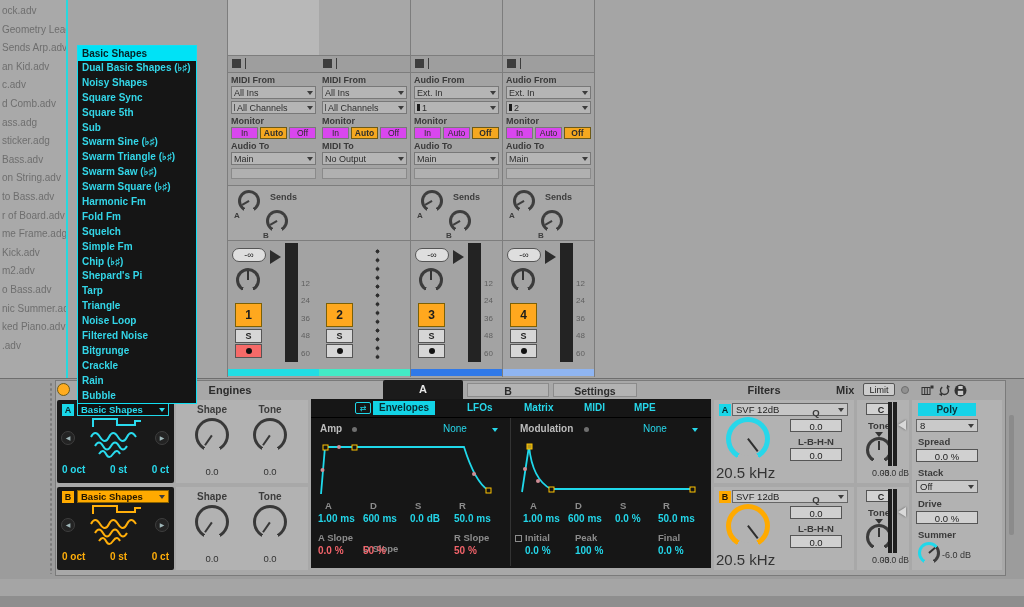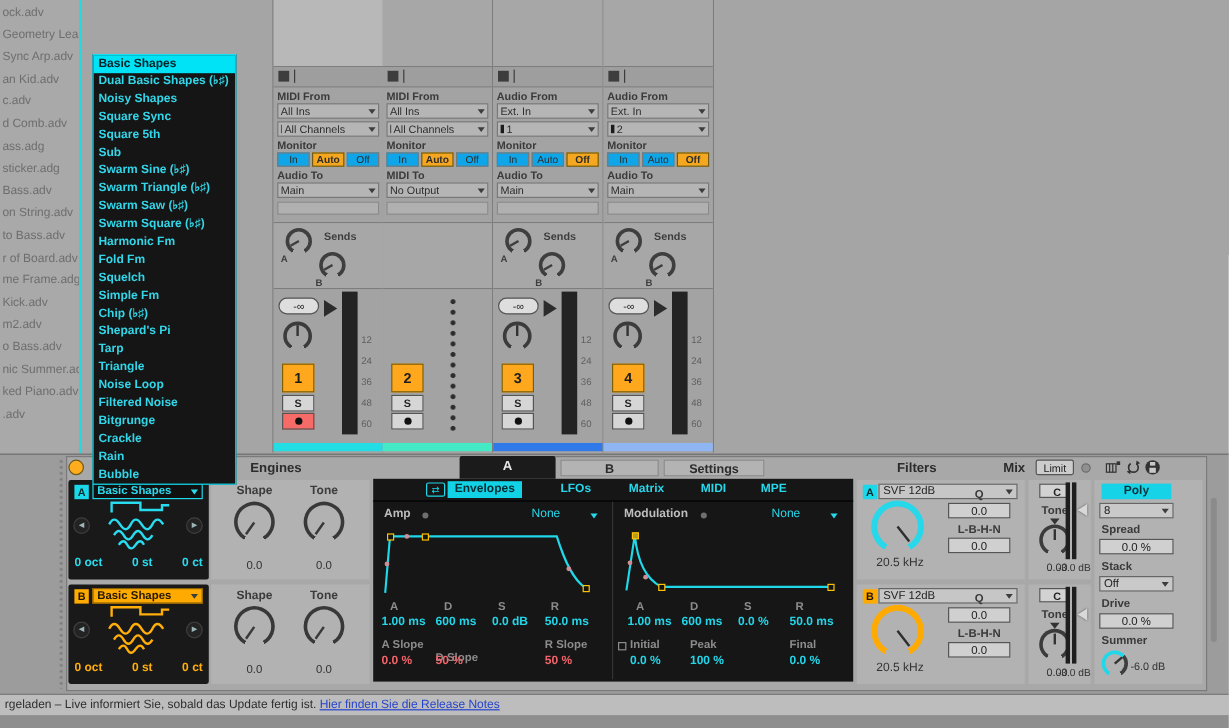--- a/index.html
+++ b/index.html
@@ -17,21 +17,21 @@
   .sq{position:absolute;left:4px;top:3px;width:9px;height:9px;background:#3d3d3d}
   .vln{position:absolute;left:17px;top:2px;width:1px;height:11px;background:#3d3d3d}
   .route{position:relative;height:113px;background:#a3a3a3;padding:2px 3px;border-bottom:1px solid #7d7d7d;box-sizing:border-box}
   .lbl{font-size:9px;font-weight:bold;color:#3a3a3a;line-height:11px}
   .rsel{display:flex;align-items:center;justify-content:space-between;height:11px;background:#b5b5b5;border:1px solid #787878;font-size:9px;color:#2d2d2d;padding:0 2px;margin-bottom:2px}
   .rsel .tx{display:flex;align-items:center;gap:2px;overflow:hidden;white-space:nowrap}
   .car{width:0;height:0;border-left:3px solid transparent;border-right:3px solid transparent;border-top:4px solid #3c3c3c;flex:none}
   .ci-m{width:1px;height:7px;background:#555}
   .ci-a{width:3px;height:7px;background:#1b1b1b}
   .monrow{display:flex;gap:2px;margin-bottom:2px}
-  .mbtn{flex:1;height:10px;background:#0ea5e9;border:1px solid #787878;font-size:8.5px;color:#2d2d2d;text-align:center;line-height:10px}
+  .mbtn{flex:1;height:10px;background:#d946ef;border:1px solid #787878;font-size:8.5px;color:#2d2d2d;text-align:center;line-height:10px}
   .mbtn.on{background:#f5a81f;border-color:#6d5a17;font-weight:bold}
   .inset{height:9px;background:#b0b0b0;border:1px solid #8a8a8a;margin-top:3px}
   .sends{position:relative;height:54px;background:#a7a7a7;border-bottom:1px solid #7d7d7d}
   .slbl{position:absolute;left:42px;top:6px;font-size:9px;font-weight:bold;color:#3d3d3d}
   .skl{position:absolute;font-size:8px;font-weight:bold;color:#3d3d3d}
   .fader{position:relative;height:128px;background:#a3a3a3}
   .inf{position:absolute;left:4px;top:7px;width:32px;height:12px;background:#dedede;border:1px solid #555;border-radius:7px;font-size:9px;color:#222;text-align:center;line-height:12px}
   .ptri{position:absolute;left:42px;top:9px;width:0;height:0;border-top:7px solid transparent;border-bottom:7px solid transparent;border-left:11px solid #2c2c2c}
   .meter{position:absolute;left:57px;top:2px;width:13px;height:119px;background:#232323}
   .mscale{position:absolute;left:73px;top:34px;font-size:8px;color:#5f5f5f}
@@ -90,21 +90,21 @@
   .enone{position:absolute;font-size:10px;font-weight:normal;color:#27d7ea}
   .ecar{position:absolute;width:0;height:0;border-left:3.5px solid transparent;border-right:3.5px solid transparent;border-top:4.5px solid #27d7ea}
   .eL{position:absolute;font-size:9.5px;font-weight:bold;color:#8c8c8c}
   .eV{position:absolute;font-size:10px;font-weight:bold;color:#23d5e8}
   .eV.red{color:#f2636a}
   .cb{position:absolute;width:5px;height:5px;border:1px solid #8c8c8c}
   .fpanel{position:absolute;left:714px;width:140px;height:83px;background:#b2b2b2}
   .fsel{position:absolute;left:18px;top:3px;width:116px;height:13px;background:#c6c6c6;border:1px solid #666;font-size:9.5px;color:#222;display:flex;justify-content:space-between;align-items:center;padding:0 3px;box-sizing:border-box}
   .fvlbl{position:absolute;width:60px;text-align:center;font-size:9.5px;font-weight:bold;color:#3a3a3a}
   .fbox{position:absolute;left:76px;width:52px;height:13px;background:#d0d0d0;border:1px solid #555;text-align:center;font-size:9.5px;color:#222;line-height:13px;box-sizing:border-box}
-  .freq{position:absolute;left:2px;top:64px;width:68px;text-align:center;font-size:10px;color:#333}
+  .freq{position:absolute;left:2px;top:64px;width:68px;text-align:left;font-size:15px;color:#333}
   .mpanel{position:absolute;left:857px;width:52px;height:83px;background:#b2b2b2}
   .cbtn{position:absolute;left:9px;top:3px;width:30px;height:12px;background:#d2d2d2;border:1px solid #555;font-size:9px;font-weight:bold;color:#222;text-align:center;line-height:12px;box-sizing:border-box}
   .mtlbl{position:absolute;left:0px;top:20px;width:44px;text-align:center;font-size:9.5px;font-weight:bold;color:#3a3a3a}
   .mmark{position:absolute;left:18px;top:32px;width:0;height:0;border-left:4px solid transparent;border-right:4px solid transparent;border-top:5px solid #333}
   .mmeter{position:absolute;left:31px;top:2px;width:9px;height:64px;background:linear-gradient(90deg,#1e1e1e 0 4px,#b2b2b2 4px 5px,#1e1e1e 5px 9px)}
   .mtri{position:absolute;left:41px;top:20px;width:0;height:0;border-top:5px solid transparent;border-bottom:5px solid transparent;border-right:8px solid #d8d8d8;filter:drop-shadow(0 0 1px #555)}
   .mv1{position:absolute;left:15px;top:68px;width:24px;font-size:9px;color:#333;text-align:left}
   .mv2{position:absolute;left:22px;top:68px;width:30px;font-size:8.5px;color:#333;text-align:right}
   .gpanel{position:absolute;left:912px;top:400px;width:90px;height:170px;background:#b2b2b2}
   .poly{position:absolute;left:6px;top:3px;width:58px;height:13px;background:#16d3e8;color:#08333b;font-weight:bold;font-size:10px;text-align:center;line-height:13px}
@@ -124,21 +124,21 @@
 </style>
 </head>
 <body>
 
 <div class="stage">
 
   <div class="browser">
 
   <div class="file">ock.adv</div>
       <div class="file">Geometry Lead.adv</div>
-      <div class="file">Sync Arp.adv</div>
+      <div class="file">Sends Arp.adv</div>
       <div class="file">an Kid.adv</div>
       <div class="file">c.adv</div>
       <div class="file">d Comb.adv</div>
       <div class="file">ass.adg</div>
       <div class="file">sticker.adg</div>
       <div class="file">Bass.adv</div>
       <div class="file">on String.adv</div>
       <div class="file">to Bass.adv</div>
       <div class="file">r of Board.adv</div>
       <div class="file">me Frame.adg</div>
@@ -634,15 +634,14 @@
         <div class="menu-item">Triangle</div>
         <div class="menu-item">Noise Loop</div>
         <div class="menu-item">Filtered Noise</div>
         <div class="menu-item">Bitgrunge</div>
         <div class="menu-item">Crackle</div>
         <div class="menu-item">Rain</div>
         <div class="menu-item">Bubble</div>
       </div>
   </div>
 
-  <div class="sbar"><span>rgeladen – Live informiert Sie, sobald das Update fertig ist. </span><a href="#">Hier finden Sie die Release Notes</a></div>
   <div class="bstrip"></div>
 </div>
 
 </body></html>

